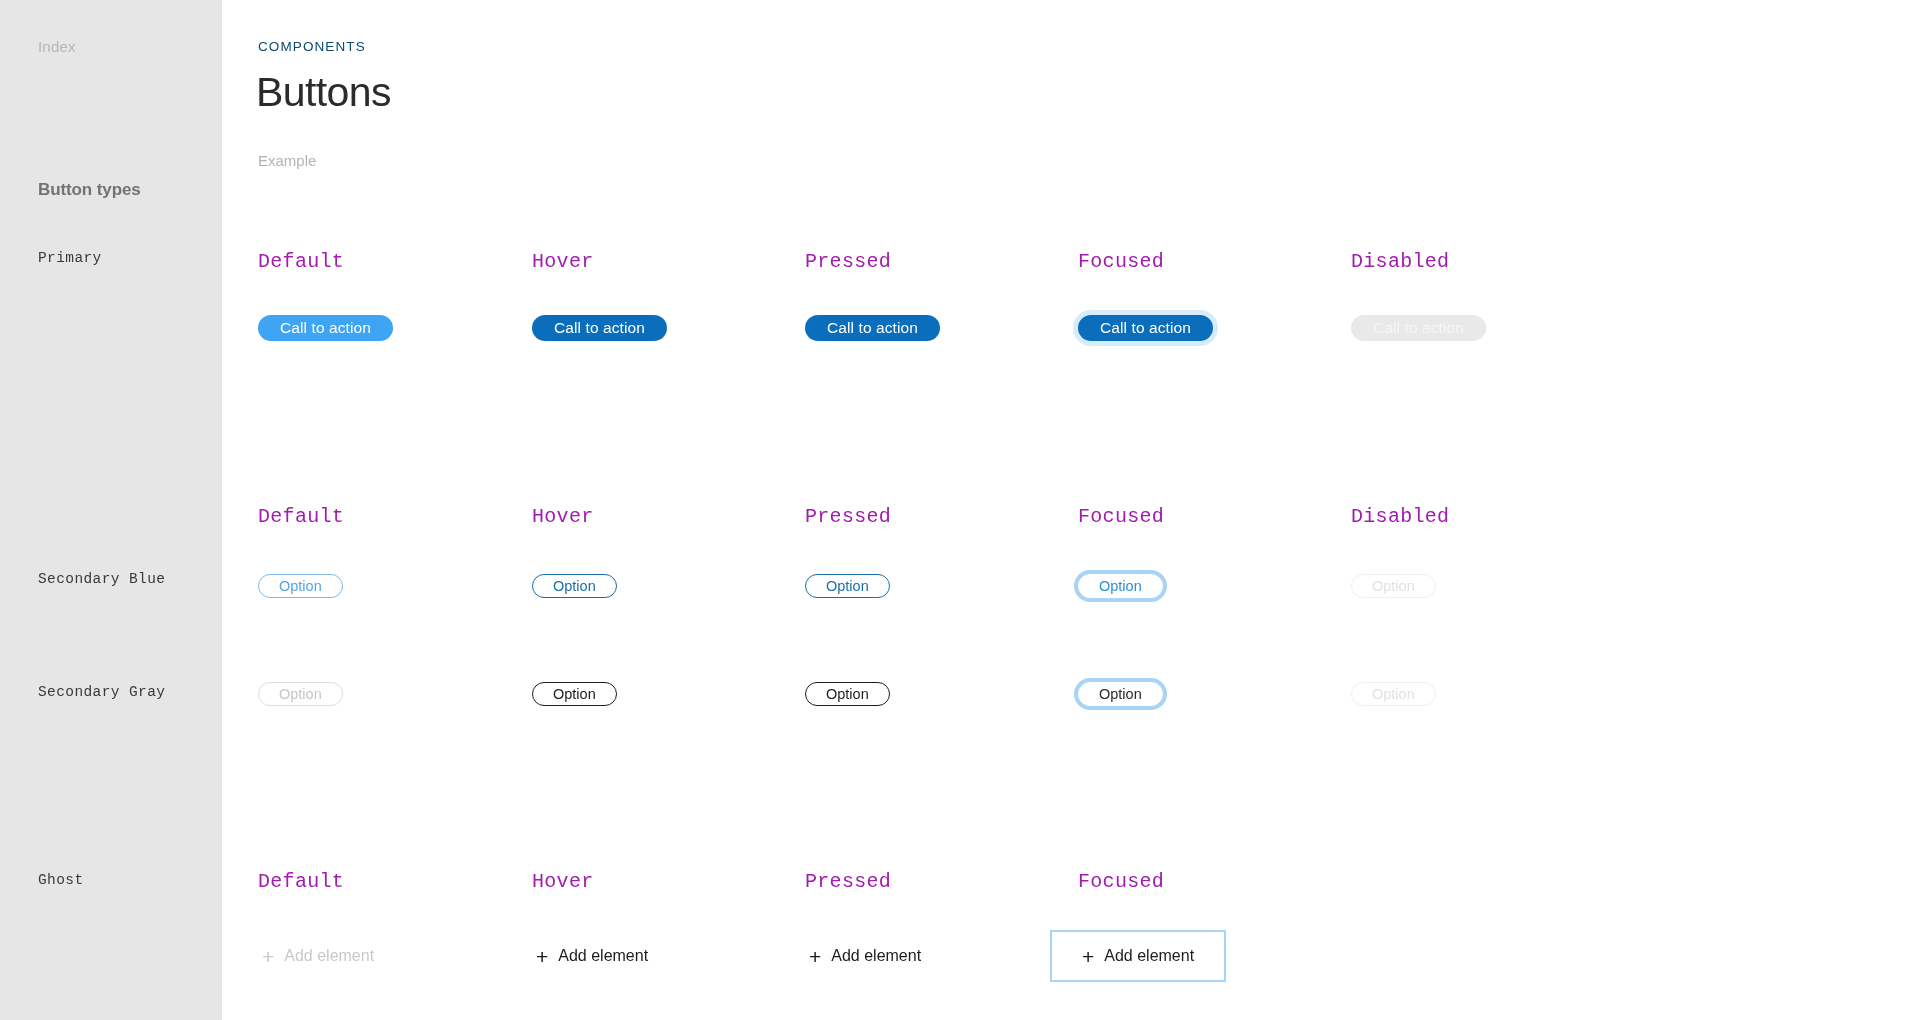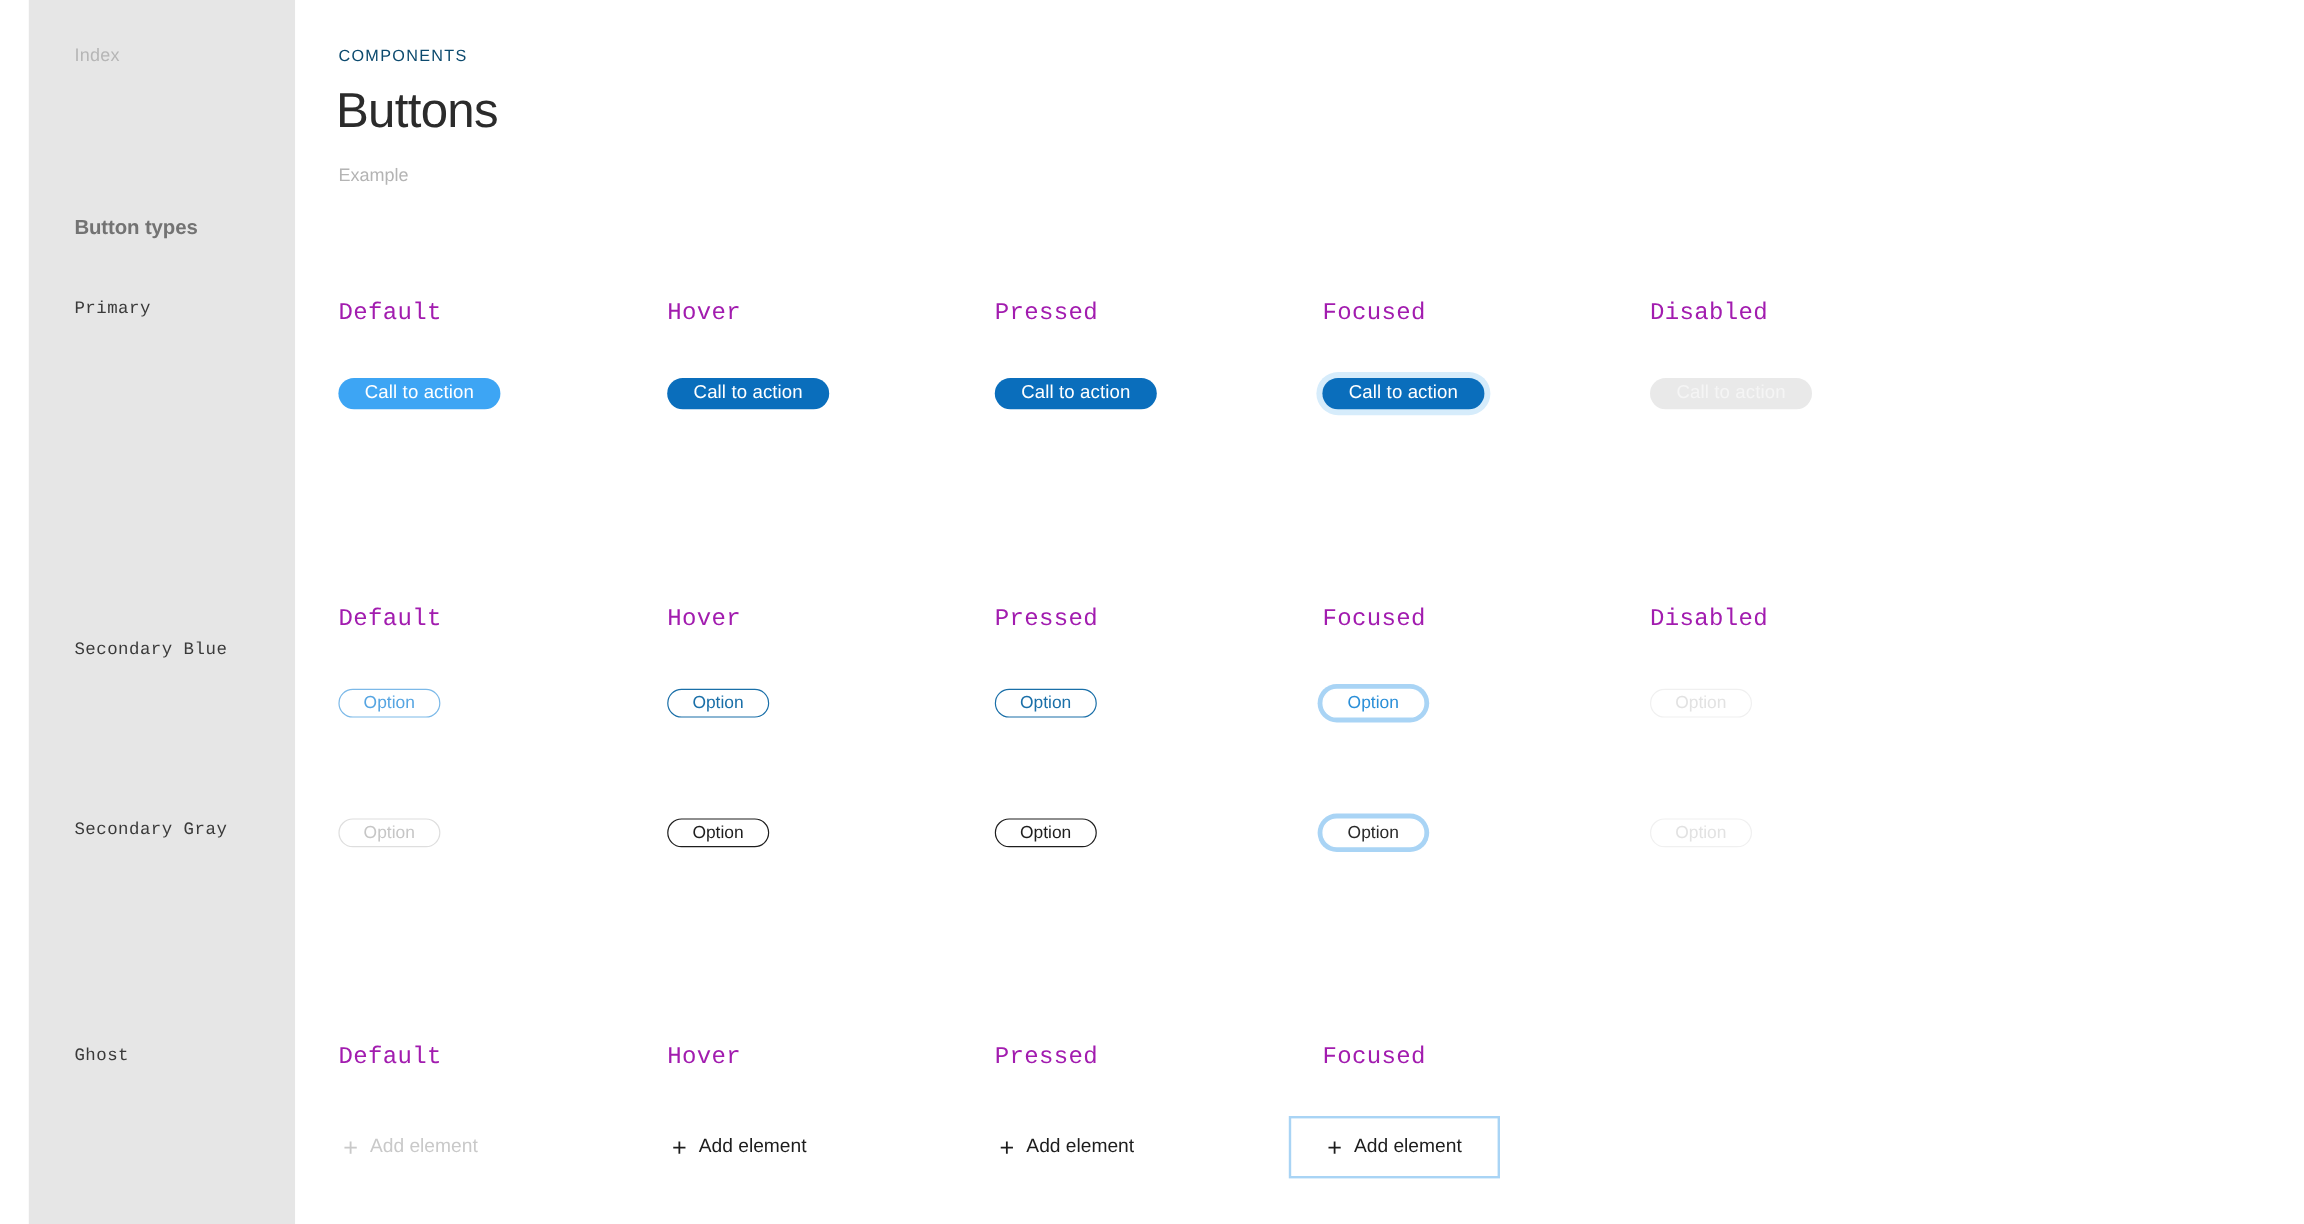--- a/index.html
+++ b/index.html
@@ -18,21 +18,20 @@
     background: #ffffff;
   }
 
   
   .sidebar {
     position: relative;
     width: 222px;
     height: 1020px;
     background: #e6e6e6;
     flex: 0 0 222px;
-    margin-left: 24px;
   }
   .sb-index {
     position: absolute;
     left: 38px;
     top: 38px;
     font-size: 15px;
     color: #b6b6b6;
     font-family: "Liberation Sans", sans-serif;
     letter-spacing: 0.2px;
   }
@@ -49,21 +48,21 @@
   .sb-item {
     position: absolute;
     left: 38px;
     font-size: 14.5px;
     color: #3a3a3a;
     font-family: "Liberation Mono", monospace;
     letter-spacing: 0.4px;
     white-space: nowrap;
   }
   .sb-item.i0 { top: 250px; }
-  .sb-item.i1 { top: 534px; }
+  .sb-item.i1 { top: 571px; }
   .sb-item.i2 { top: 684px; }
   .sb-item.i3 { top: 872px; }
 
   
   .main {
     position: relative;
     flex: 1 1 auto;
     height: 1020px;
     background: #ffffff;
   }
@@ -82,21 +81,21 @@
     top: 69px;
     font-size: 41px;
     font-weight: normal;
     color: #2b2b2b;
     font-family: "Liberation Sans", sans-serif;
     letter-spacing: -0.6px;
   }
   .subtitle {
     position: absolute;
     left: 36px;
-    top: 138px;
+    top: 152px;
     font-size: 15px;
     color: #b4b4b4;
     font-family: "Liberation Sans", sans-serif;
   }
 
   
   .state-row {
     position: absolute;
     left: 0;
     width: 100%;

